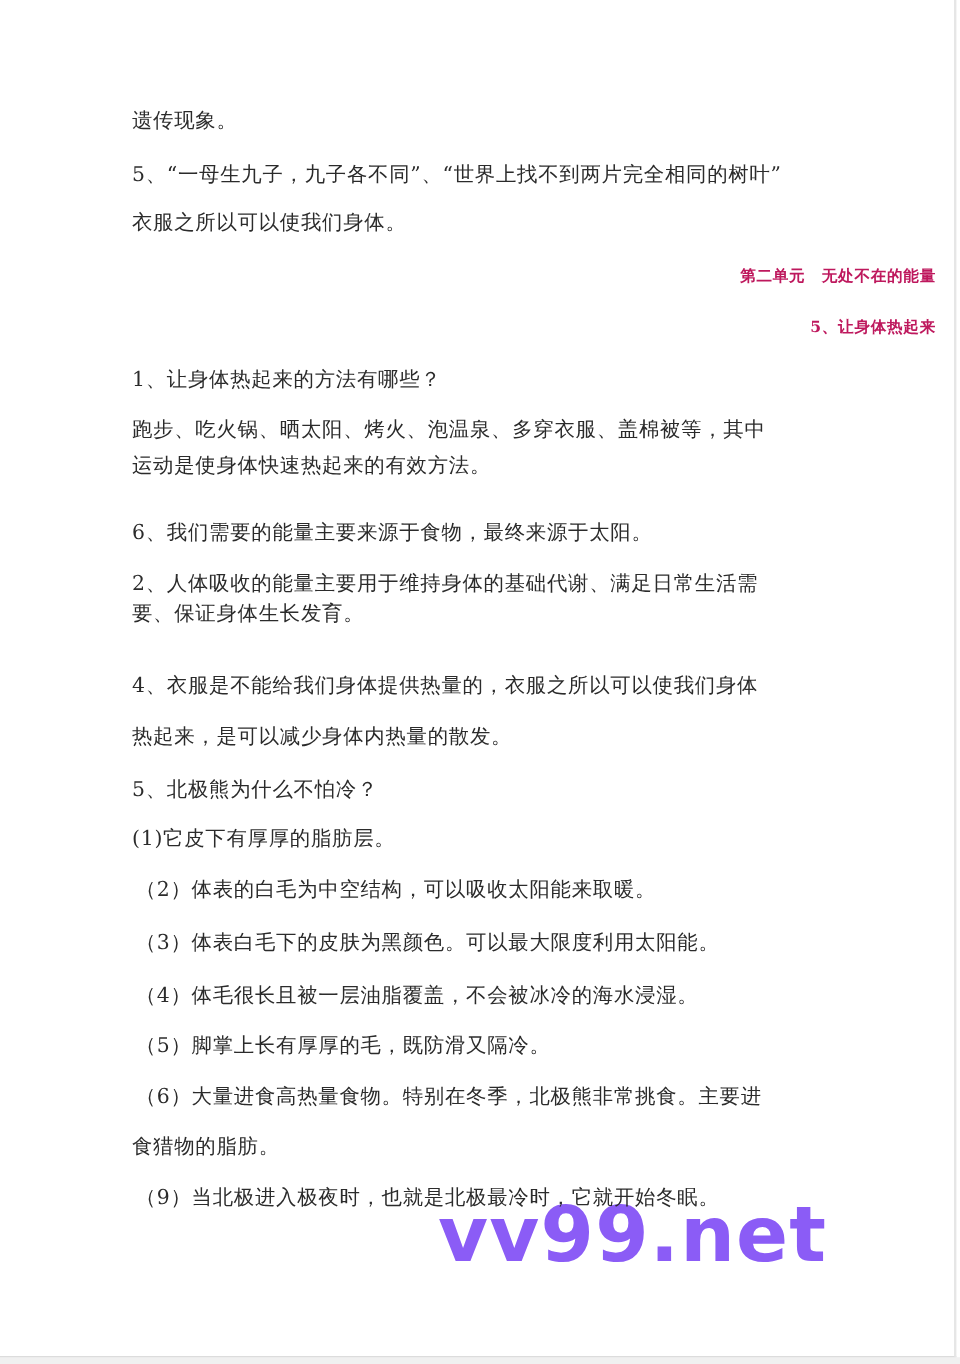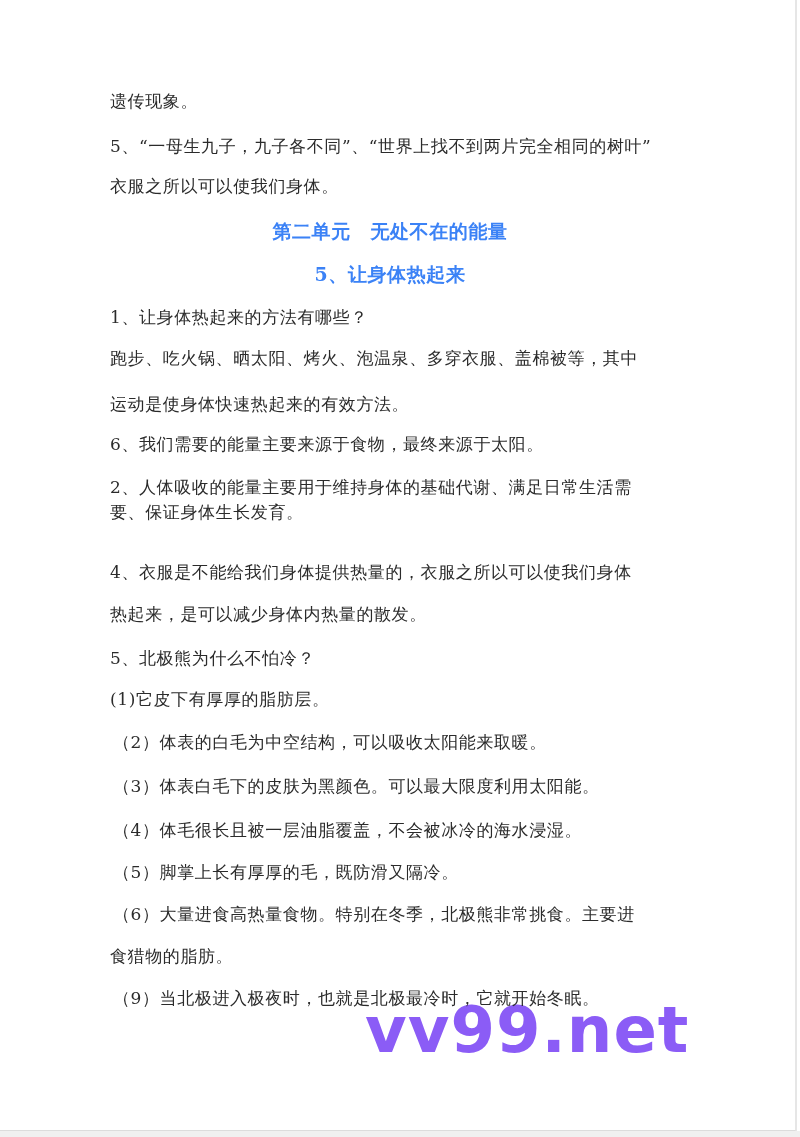--- a/index.html
+++ b/index.html
@@ -39,27 +39,27 @@
       font-size: 17px;
       line-height: 24px;
       white-space: nowrap;
       letter-spacing: 0.6px;
     }
     .line.indent { left: 113px; }
     .heading {
       position: absolute;
       left: 0;
       width: 780px;
-      text-align: center;
-      font-size: 19px;
+      text-align: right;
+      font-size: 13px;
       line-height: 24px;
       font-weight: bold;
       white-space: pre;
       letter-spacing: 0.6px;
-      color: #3b82f6;
+      color: #be185d;
     }
     .watermark {
       position: absolute;
       left: 365px;
       top: 990px;
       font-family: "DejaVu Sans", "Liberation Sans", sans-serif;
       font-weight: bold;
       font-size: 64px;
       line-height: 80px;
       color: #8b5cf6;
@@ -77,21 +77,21 @@
   <div class="content">
     <div class="line" style="top:89px">遗传现象。</div>
     <div class="line" style="top:134px">5、“一母生九子，九子各不同”、“世界上找不到两片完全相同的树叶”</div>
     <div class="line" style="top:174px">衣服之所以可以使我们身体。</div>
 
     <div class="heading" style="top:219px">第二单元　无处不在的能量</div>
     <div class="heading" style="top:262px">5、让身体热起来</div>
 
     <div class="line" style="top:305px">1、让身体热起来的方法有哪些？</div>
     <div class="line" style="top:346px">跑步、吃火锅、晒太阳、烤火、泡温泉、多穿衣服、盖棉被等，其中</div>
-    <div class="line" style="top:392px">运动是使身体快速热起来的有效方法。</div>
+    <div class="line" style="top:376px">运动是使身体快速热起来的有效方法。</div>
     <div class="line" style="top:432px">6、我们需要的能量主要来源于食物，最终来源于太阳。</div>
     <div class="line" style="top:475px">2、人体吸收的能量主要用于维持身体的基础代谢、满足日常生活需</div>
     <div class="line" style="top:500px">要、保证身体生长发育。</div>
     <div class="line" style="top:560px">4、衣服是不能给我们身体提供热量的，衣服之所以可以使我们身体</div>
     <div class="line" style="top:602px">热起来，是可以减少身体内热量的散发。</div>
     <div class="line" style="top:646px">5、北极熊为什么不怕冷？</div>
     <div class="line" style="top:687px">(1)它皮下有厚厚的脂肪层。</div>
     <div class="line indent" style="top:730px">（2）体表的白毛为中空结构，可以吸收太阳能来取暖。</div>
     <div class="line indent" style="top:774px">（3）体表白毛下的皮肤为黑颜色。可以最大限度利用太阳能。</div>
     <div class="line indent" style="top:818px">（4）体毛很长且被一层油脂覆盖，不会被冰冷的海水浸湿。</div>

